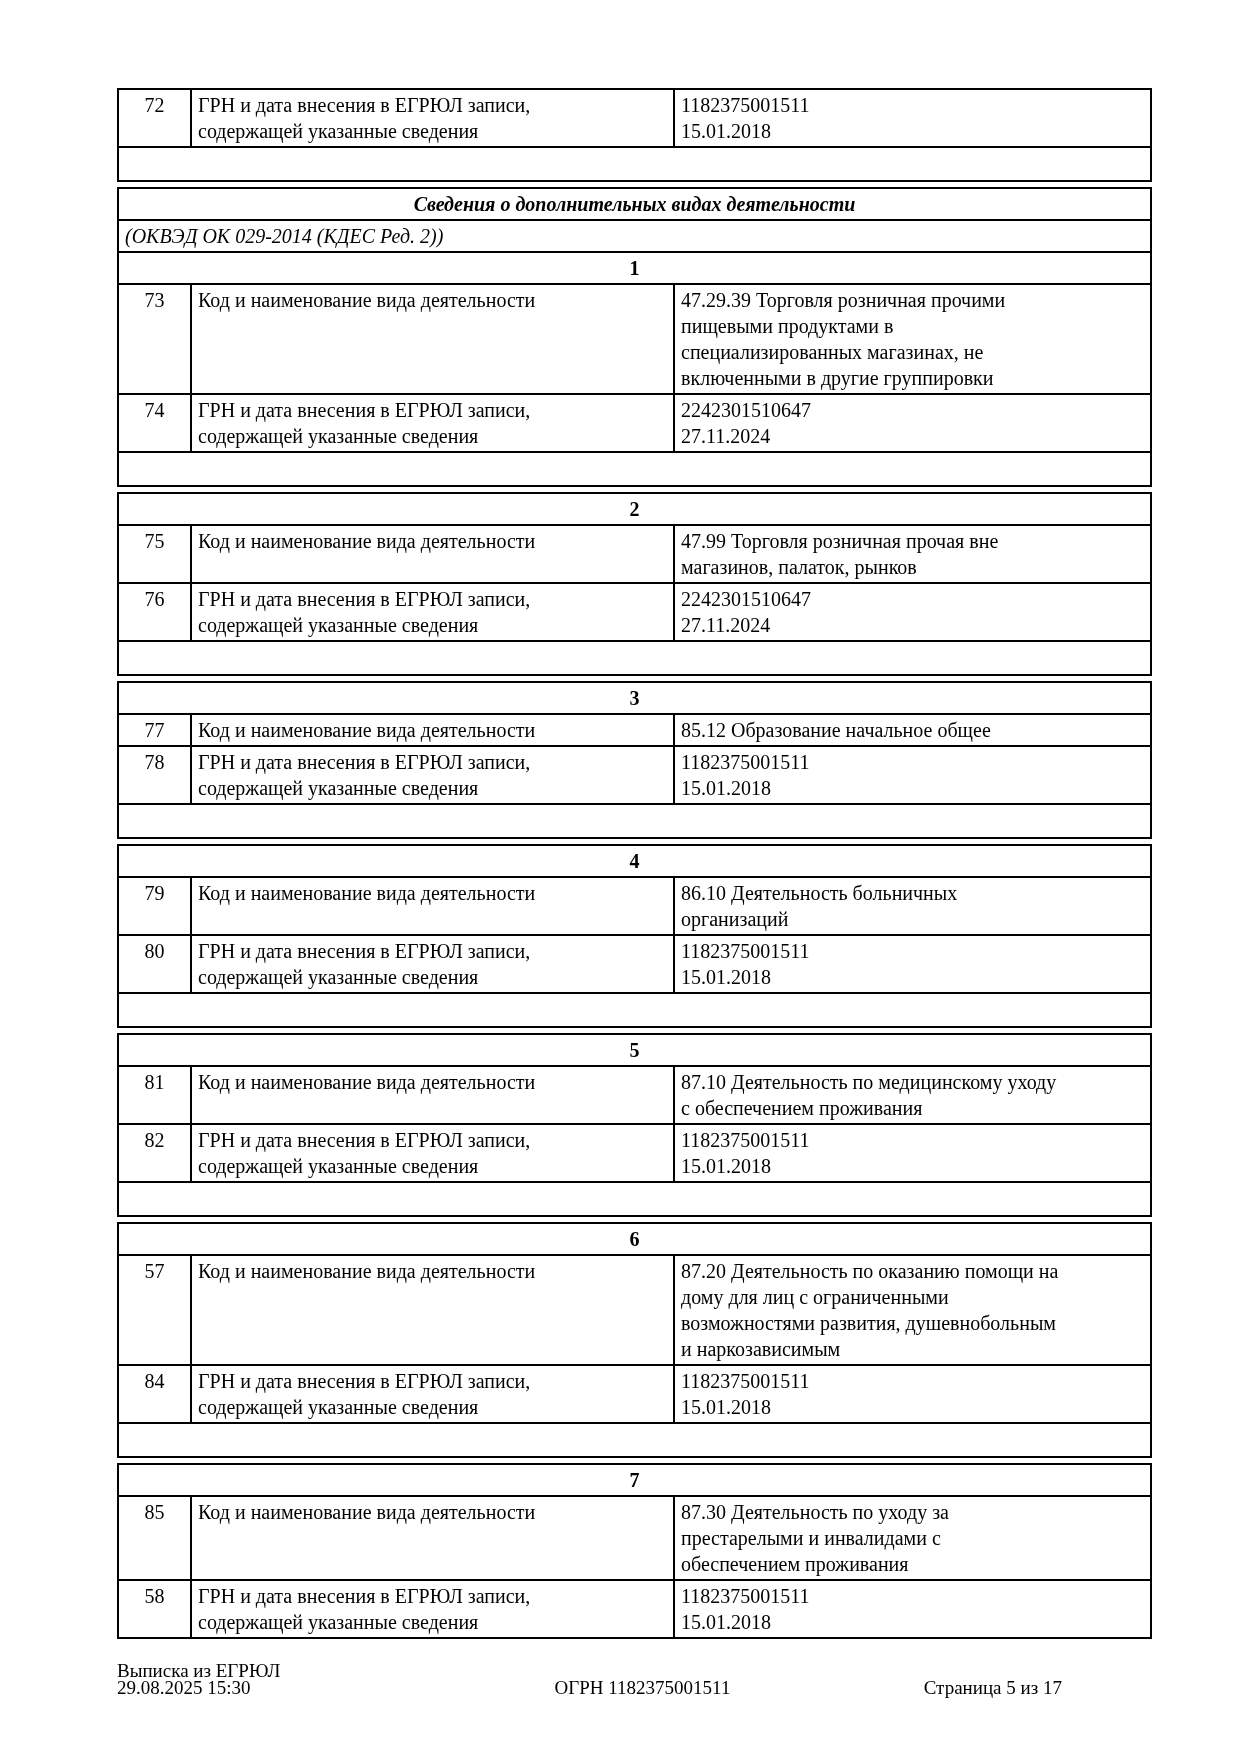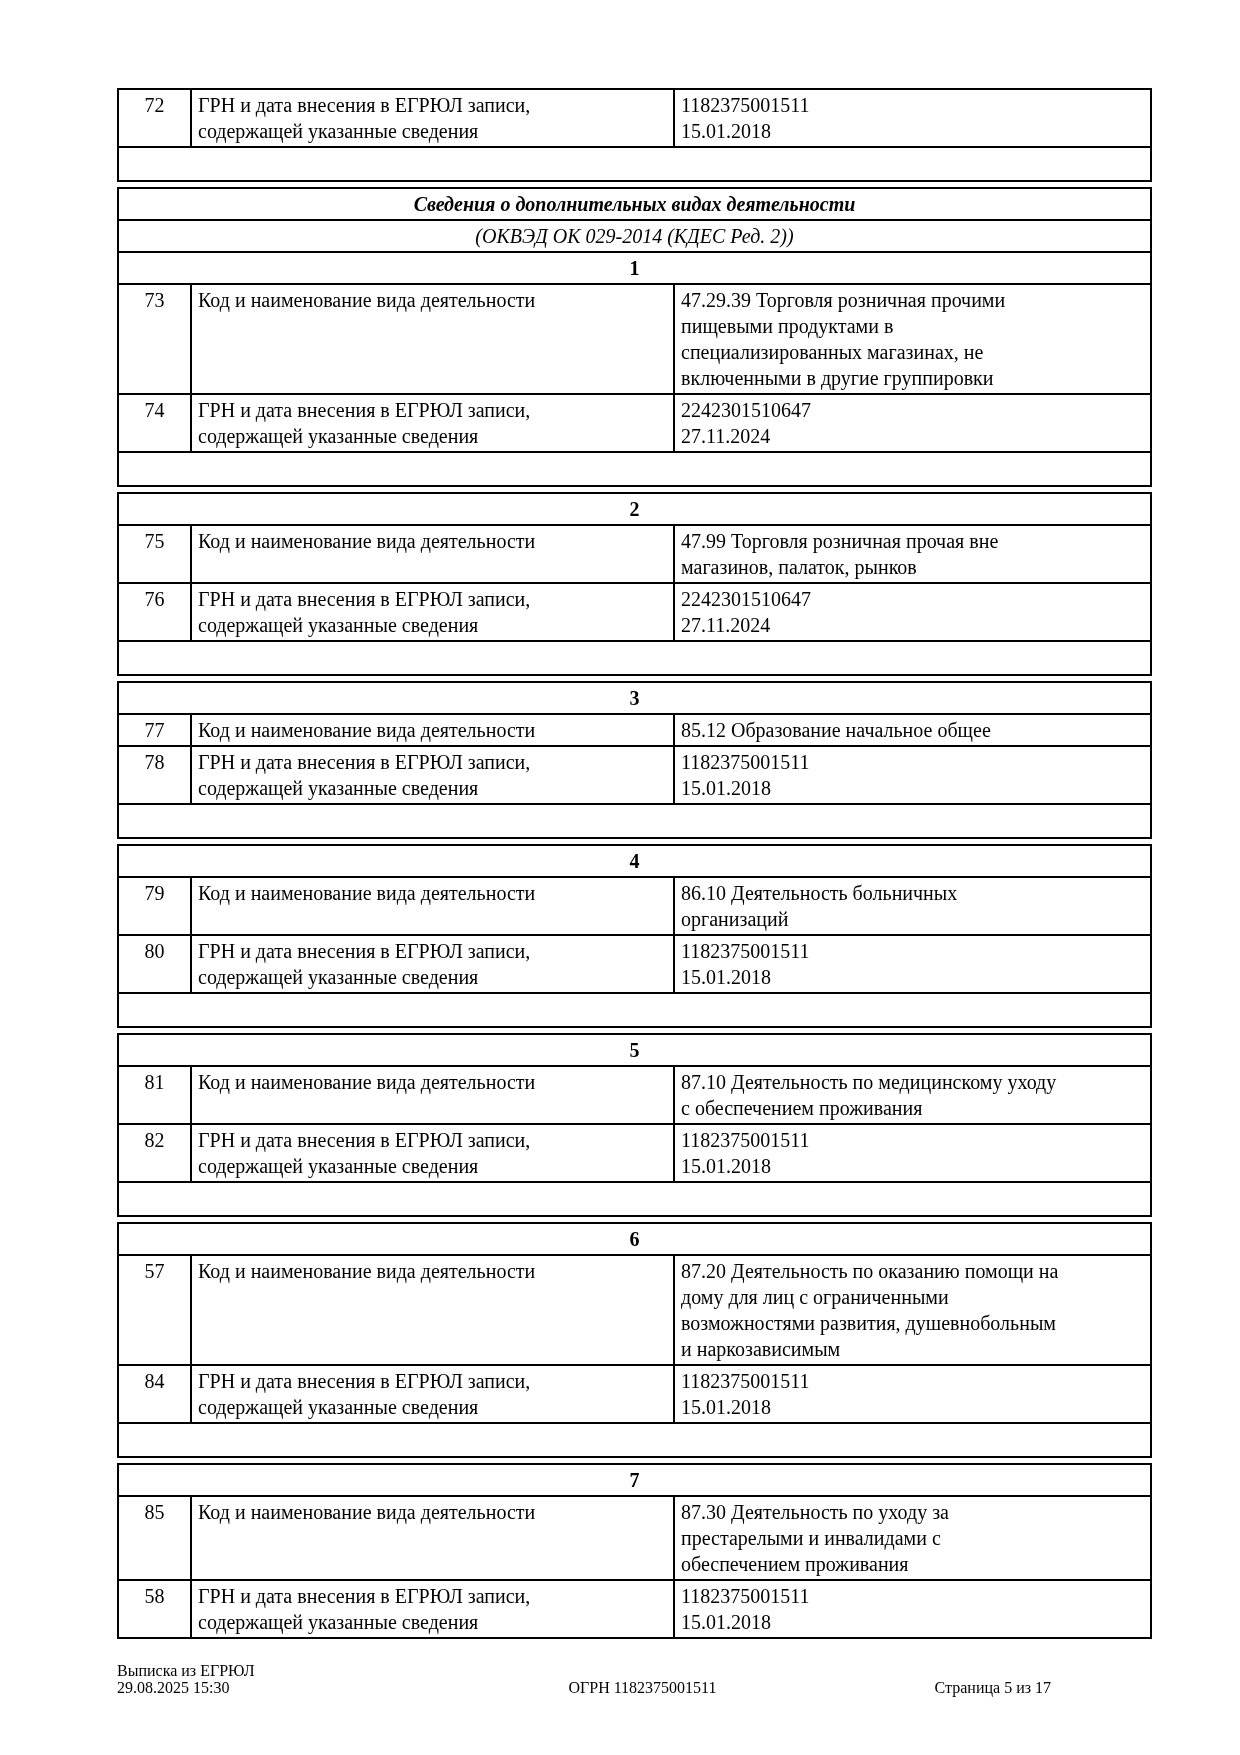--- a/index.html
+++ b/index.html
@@ -29,29 +29,29 @@
   col.col-num   { width: 73px; }
   col.col-label { width: 483px; }
   col.col-value { width: 477px; }
   td.num { text-align: center; }
   td.spacer-cell { height: 28px; padding: 0; }
   td.title-cell {
     text-align: center; font-weight: bold; font-style: italic;
     font-size: 21px; padding: 6px;
   }
   td.subtitle-cell {
-    text-align: center; font-style: italic;
+    text-align: left; font-style: italic;
     font-size: 21px; padding: 7px;
   }
   td.secnum-cell { text-align: center; font-weight: bold; padding: 3px; }
   .txt-line { min-height: 26px; }
   #footer {
     position: absolute; left: 117px; top: 1662px; width: 1051px;
     display: flex; align-items: flex-end;
-    font-size: 16px; line-height: 17px;
+    font-size: 19px; line-height: 17px;
   }
   #footer > div { flex: 1; }
   #footer .c { text-align: center; }
   #footer .r { text-align: center; }
 </style>
 </head>
 <body>
 
 <div id="sheet">
     <table class="block">

